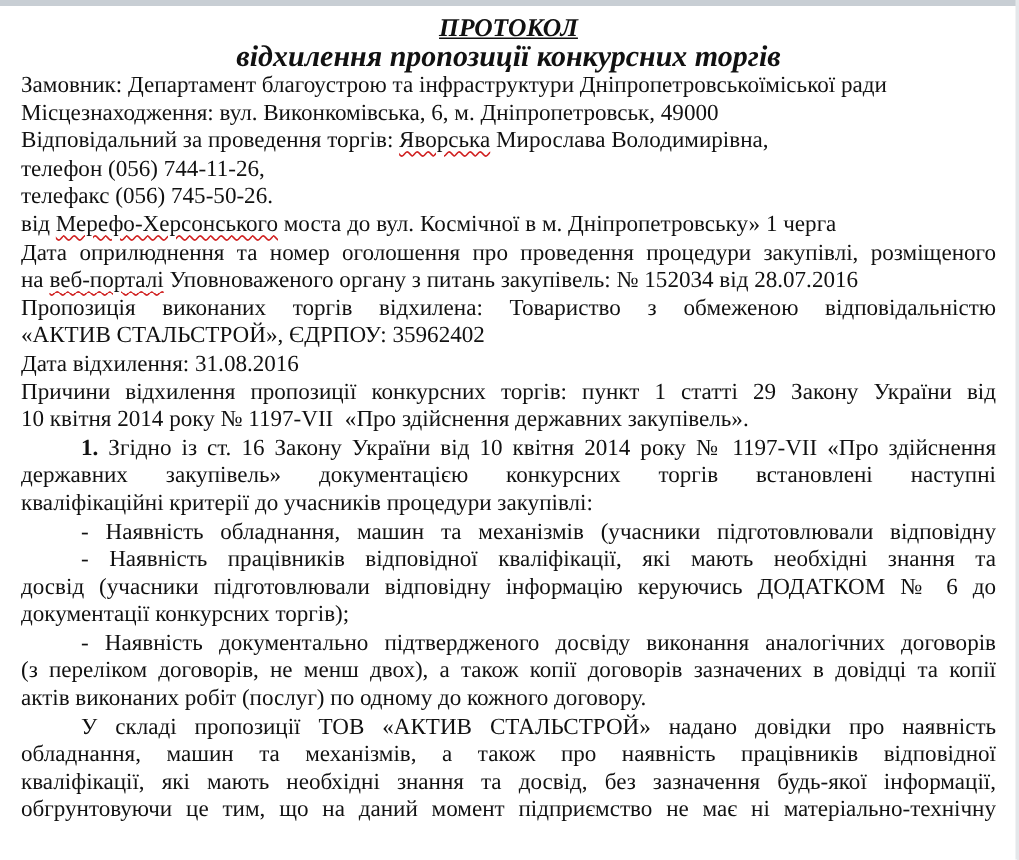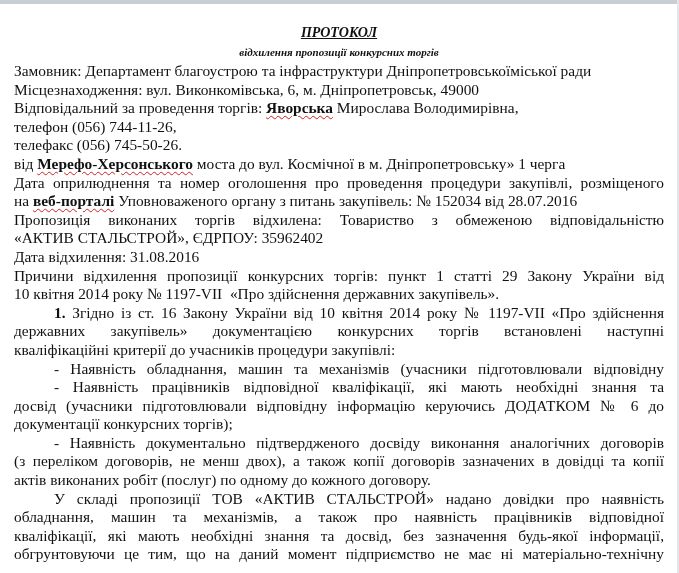--- a/index.html
+++ b/index.html
@@ -11,30 +11,30 @@
     color: #111;
   }
   .topbar { position: absolute; left: 0; top: 0; width: 679px; height: 4px; background: #c8ced4; }
   .rightbar { position: absolute; right: 0; top: 0; width: 2px; height: 573px; background: #e4e7ea; }
   .page {
     position: absolute; left: 14px; top: 4px; width: 650px;
     font-size: 15.4px; line-height: 18.6px;
   }
   .title {
     text-align: center; font-weight: bold; font-style: italic;
-    font-size: 14px; line-height: 20px; margin-top: 19px; text-decoration: underline;
+    font-size: 17px; line-height: 20px; margin-top: 5px; text-decoration: underline;
   }
   .subtitle {
     text-align: center; font-weight: bold; font-style: italic;
-    font-size: 11px; line-height: 19px;
+    font-size: 20px; line-height: 19px;
   }
   .line { white-space: nowrap; }
   .just-full { text-align: justify; text-align-last: justify; }
   .indent { text-indent: 40px; }
-  .spell { text-decoration: underline wavy #d02020; text-decoration-thickness: 1px; text-underline-offset: 2px; font-weight: bold; }
+  .spell { text-decoration: underline wavy #d02020; text-decoration-thickness: 1px; text-underline-offset: 2px; }
   .b { font-weight: bold; }
 </style>
 </head>
 <body>
 
 <div class="topbar"></div>
 <div class="rightbar"></div>
 
 <div class="page">
   <div class="title">ПРОТОКОЛ</div>

